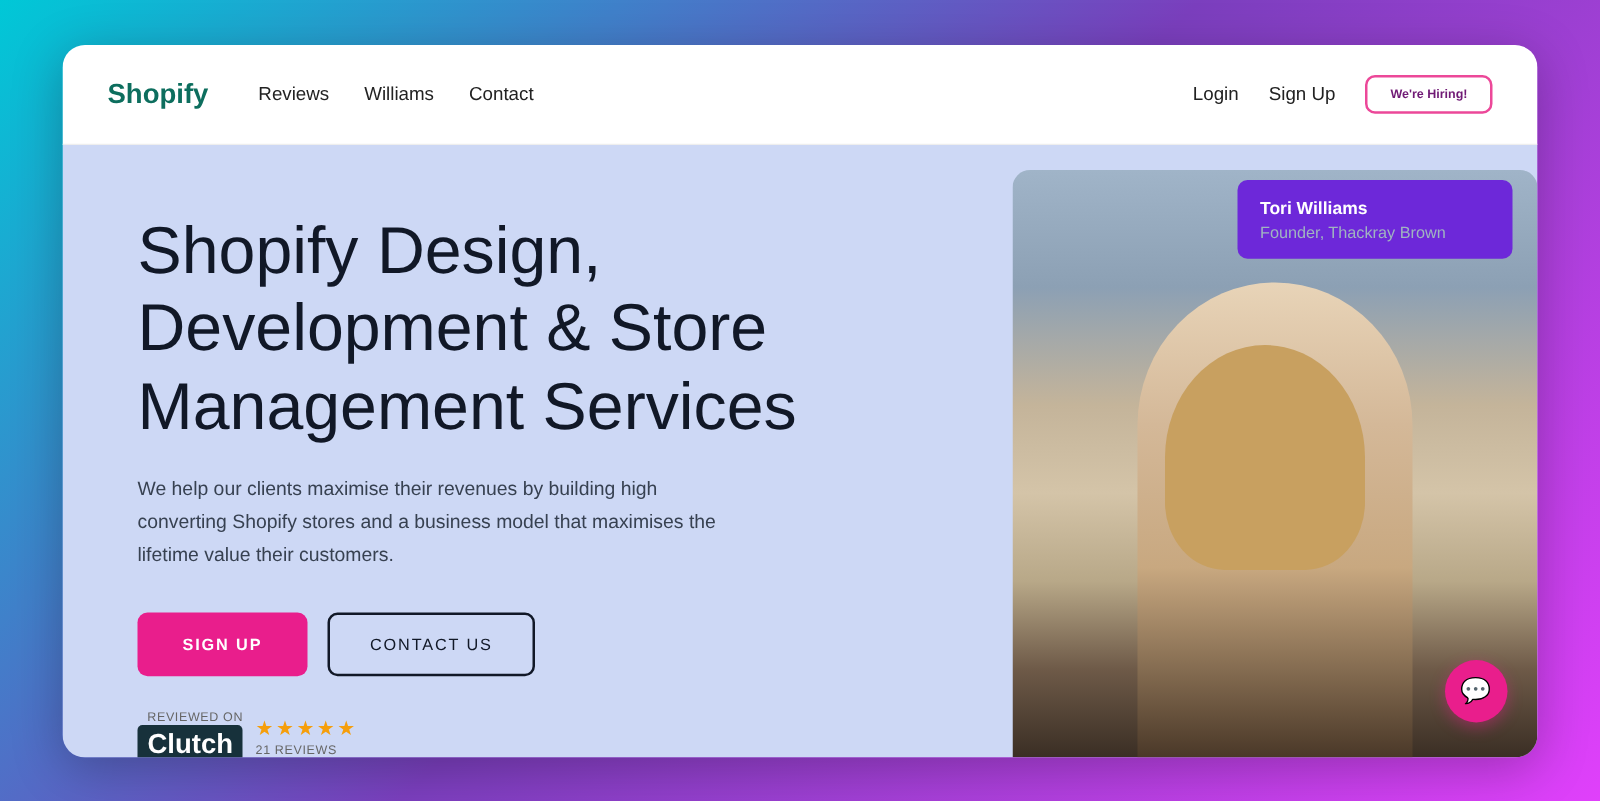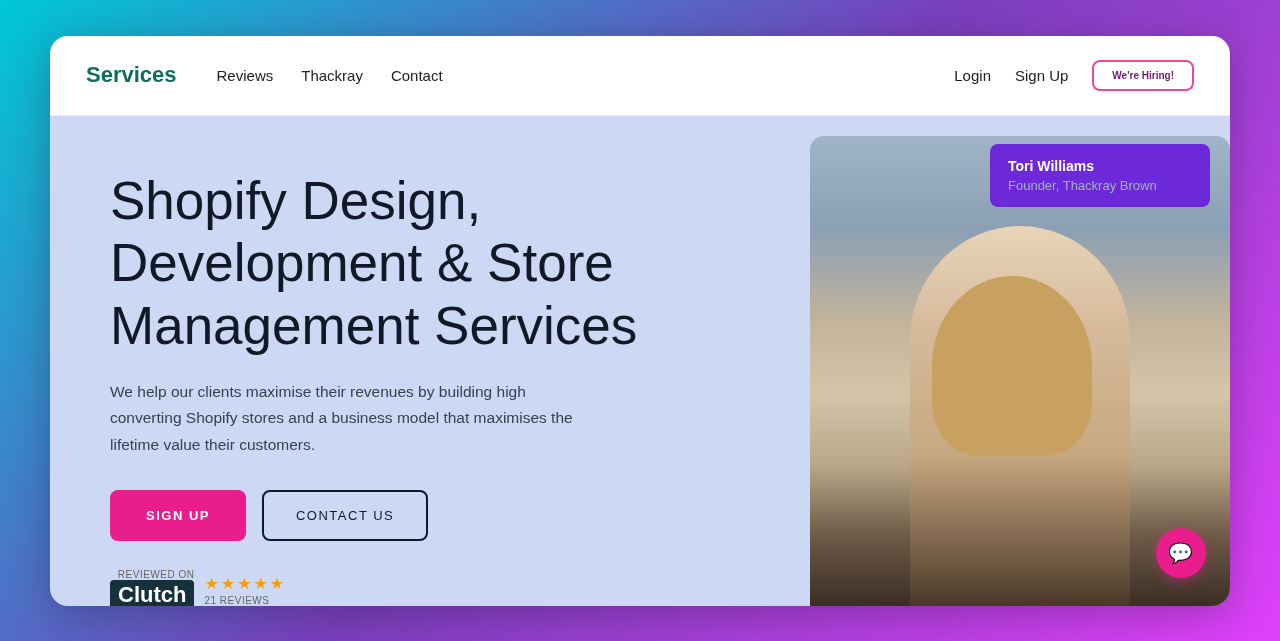--- a/index.html
+++ b/index.html
@@ -301,24 +301,24 @@
       color: #fff;
       font-size: 20px;
     }
   </style>
 </head>
 <body>
 
 <div class="outer-wrapper">
 
   <nav class="navbar">
-    <div class="navbar-logo">Services</div>
+    <div class="navbar-logo">Shopify</div>
     <div class="navbar-nav">
       <a class="nav-item">Reviews</a>
-      <a class="nav-item">Thackray</a>
+      <a class="nav-item">Williams</a>
       <a class="nav-item">Contact</a>
     </div>
     <div class="navbar-actions">
       <a class="login">Login</a>
       <a class="signup">Sign Up</a>
       <button class="hiring-btn">We're Hiring!</button>
     </div>
   </nav>
 
   <section class="hero">

